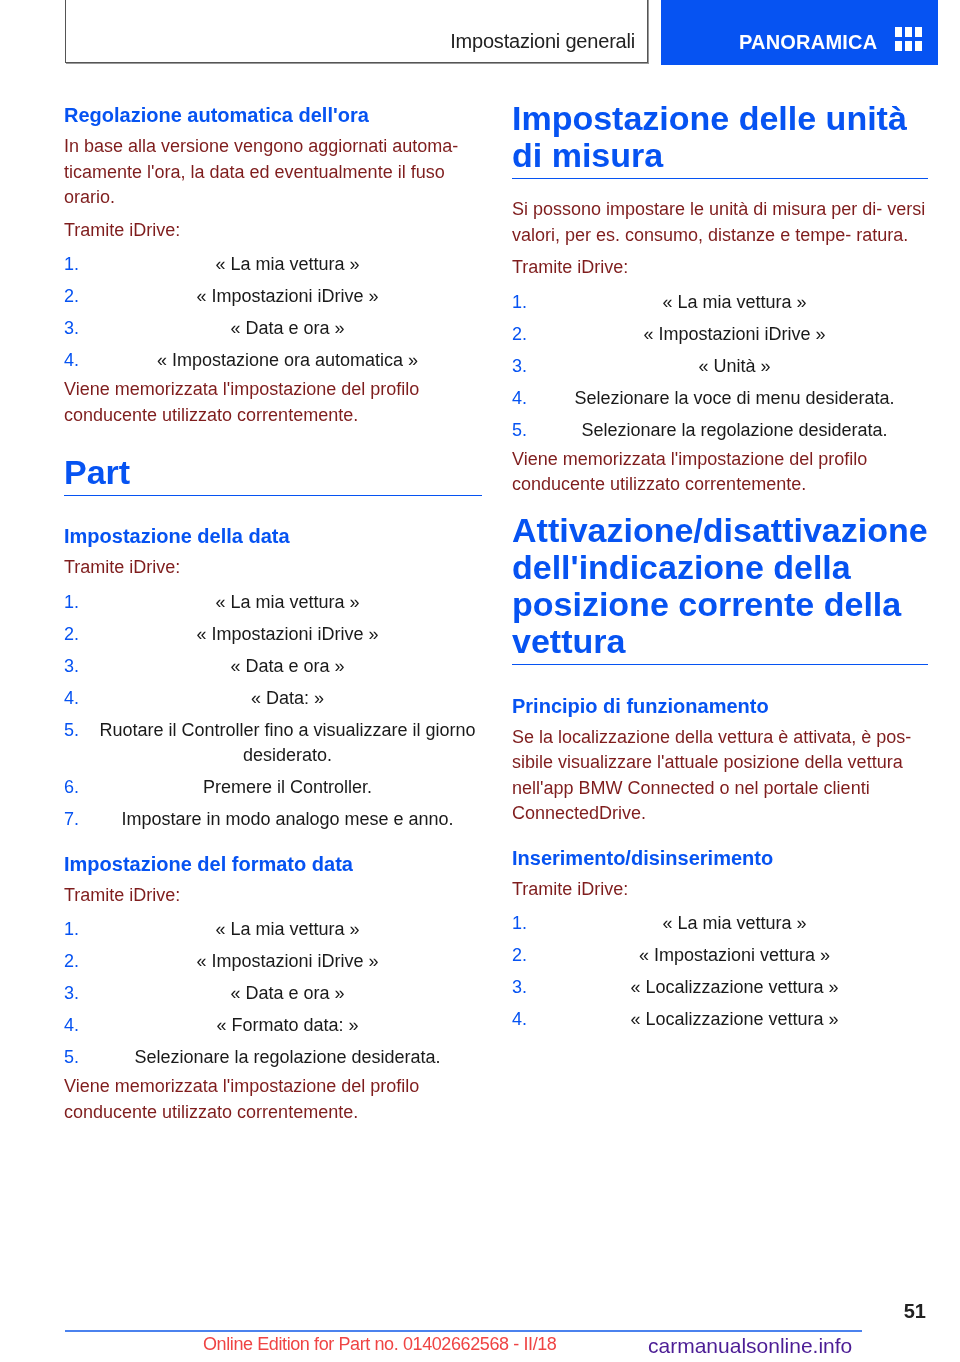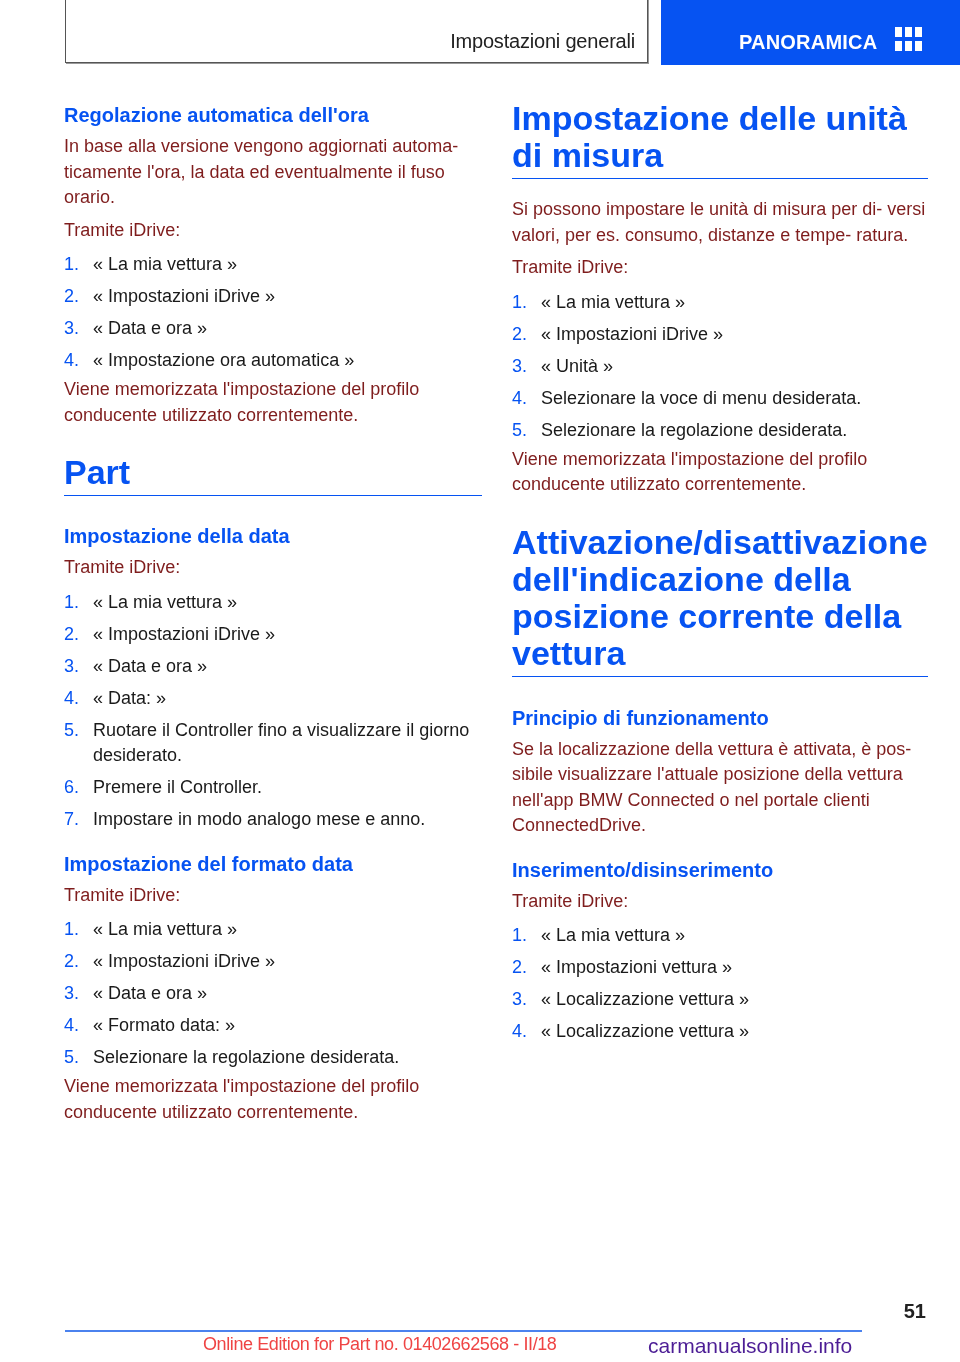--- a/index.html
+++ b/index.html
@@ -11,21 +11,21 @@
     .header-box {
       position: absolute; left: 65px; top: -2px; width: 583px; height: 65px;
       border: 1.5px solid #555; border-top: none; box-sizing: border-box;
       box-shadow: 1px 1px 0 #999;
     }
     .header-title {
       position: absolute; right: 12px; bottom: 9px;
       font-size: 20px; color: #222; letter-spacing: -0.2px;
     }
     .header-nav {
-      position: absolute; left: 661px; top: 0; width: 299px; height: 65px;
+      position: absolute; left: 661px; top: 0; width: 277px; height: 65px;
       background: #0653f2; display: flex; align-items: flex-end;
       padding-bottom: 11px; box-sizing: border-box;
     }
     .header-nav-label {
       margin-left: 78px; color: #fff; font-weight: bold; font-size: 20px; letter-spacing: 0.2px;
     }
     .grid-icon {
       margin-left: 18px; width: 27px; height: 25px;
       display: grid; grid-template-columns: repeat(3, 7px); grid-template-rows: repeat(2, 10px);
       column-gap: 3px; row-gap: 4px; margin-bottom: 2px;
@@ -41,21 +41,21 @@
     }
     .h1 {
       color: #0653f2; font-weight: bold; font-size: 34px; line-height: 37px; margin: 0;
       padding-bottom: 4px; border-bottom: 1.5px solid #0653f2;
     }
     .p { font-size: 18px; line-height: 25.5px; margin: 3px 0 0 0; color: #7f1d1d; }
     .p.gap { margin-top: 7px; }
     ol.steps { list-style: none; margin: 9px 0 0 0; padding: 0; }
     ol.steps li { display: flex; font-size: 18px; line-height: 25.5px; margin-bottom: 6.5px; }
     ol.steps li .num { color: #0653f2; width: 29px; flex: none; }
-    ol.steps li .txt { flex: 1; }
+    ol.steps li .txt { flex: 1; text-align: center; }
 
     .footer-line {
       position: absolute; left: 65px; top: 1330px; width: 797px; height: 2px; background: #4b82ee;
     }
     .page-num {
       position: absolute; right: 34px; top: 1300px; font-size: 20px; font-weight: bold; color: #222;
     }
     .footer-text {
       position: absolute; left: 203px; top: 1334px; font-size: 18px; color: #ef4444; letter-spacing: -0.4px;
     }
@@ -198,21 +198,21 @@
           <span class="txt">Selezionare la voce di menu desiderata.</span>
         </li>
       <li>
           <span class="num">5.</span>
           <span class="txt">Selezionare la regolazione desiderata.</span>
         </li>
     </ol>
     <p class="p" style="margin-top:-3px">Viene memorizzata l'impostazione del profilo conducente utilizzato correntemente.</p>
   </section>
 
-  <section style="margin-top:26px">
+  <section style="margin-top:14px">
     <h2 class="h1">Attivazione/disattivazione dell'indicazione della posizione corrente della vettura</h2>
   </section>
 
   <section style="margin-top:26px">
     <h3 class="h2">Principio di funzionamento</h3>
     <p class="p">Se la localizzazione della vettura è attivata, è pos- sibile visualizzare l'attuale posizione della vettura nell'app BMW Connected o nel portale clienti ConnectedDrive.</p>
   </section>
 
   <section style="margin-top:16px">
     <h3 class="h2">Inserimento/disinserimento</h3>

